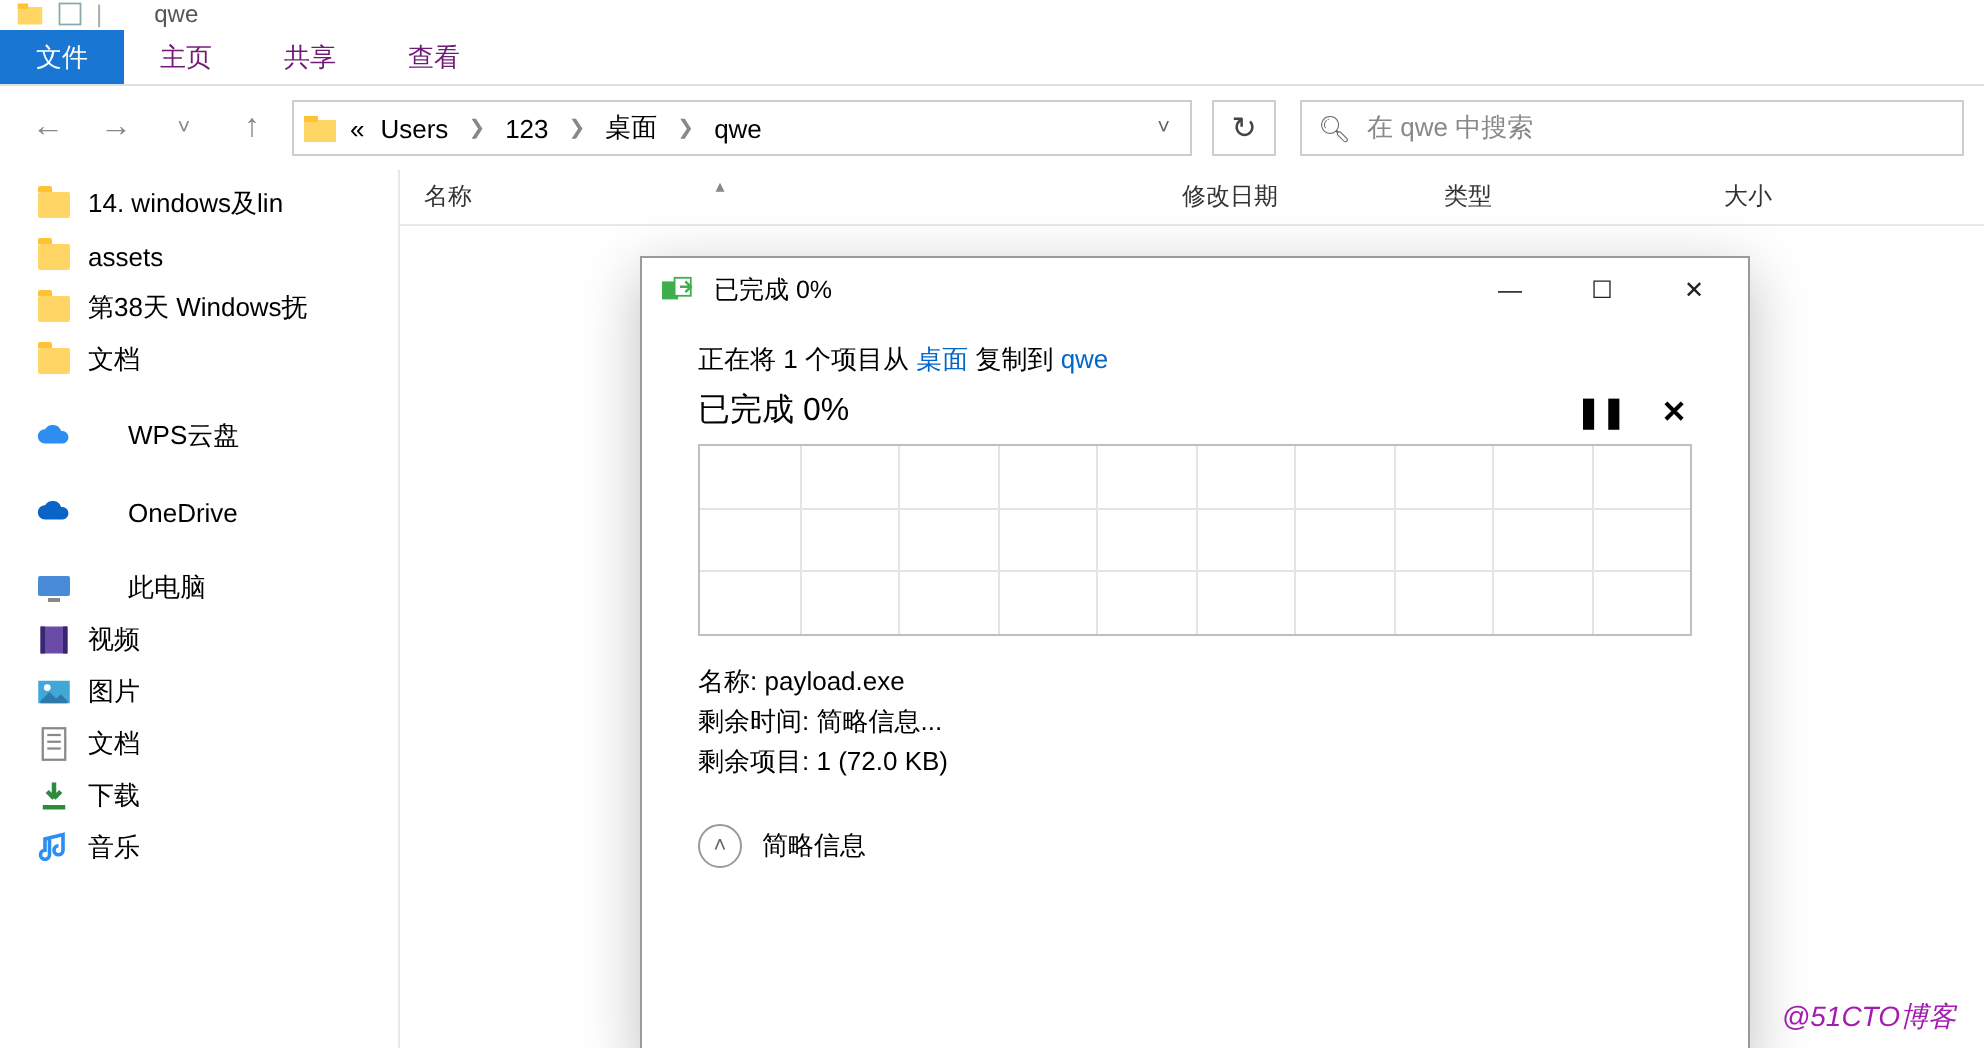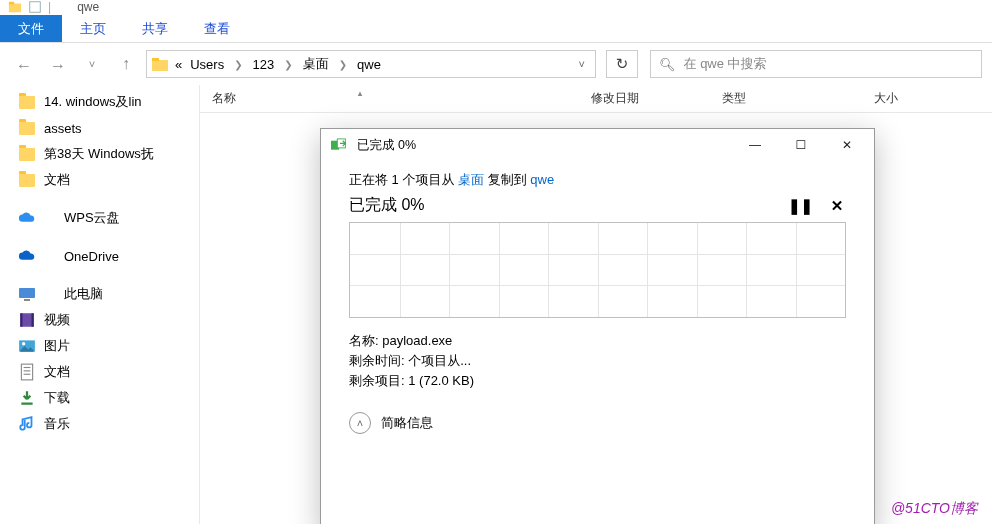--- a/index.html
+++ b/index.html
@@ -7,21 +7,21 @@
 
 
 .titlebar { height: 15px; display: flex; align-items: flex-start; padding-left: 8px; gap: 6px; font-size: 12px; color: #555; overflow: hidden; }
 .qat-icon { width: 14px; height: 14px; display: inline-block; }
 .title-text { margin-left: 20px; }
 
 
 .ribbon { height: 28px; display: flex; align-items: stretch; border-bottom: 1px solid #e0e0e0; background: #fff; }
 .ribbon-tab { padding: 0 18px; display: flex; align-items: center; font-size: 13px; cursor: default; text-align: center; }
 .ribbon-tab.file { background: #1976d2; color: #fff; }
-.ribbon-tab.normal { color: #1d4ed8; }
+.ribbon-tab.normal { color: #701a75; }
 
 
 .navbar { height: 42px; display: flex; align-items: center; padding: 6px 10px; gap: 6px; background: #fff; }
 .nav-arrow { width: 28px; height: 28px; display: flex; align-items: center; justify-content: center; color: #888; font-size: 16px; }
 .nav-arrow.chev { font-size: 11px; }
 .addressbar { flex: 0 0 450px; height: 28px; border: 1px solid #ccc; display: flex; align-items: center; padding: 0 4px; gap: 4px; }
 .addr-folder-icon { width: 18px; height: 16px; }
 .crumb { font-size: 13px; color: #000; padding: 0 2px; }
 .crumb-sep { color: #888; font-size: 10px; padding: 0 4px; }
 .addr-drop { margin-left: auto; color: #666; font-size: 11px; padding: 0 6px; }
@@ -39,21 +39,21 @@
 .folder-ico::before { content: ""; position: absolute; top: -3px; left: 0; width: 7px; height: 3px; background: #ffc233; border-radius: 1px 1px 0 0; }
 
 
 .content { flex: 1; position: relative; }
 .col-headers { height: 28px; display: flex; align-items: center; border-bottom: 1px solid #e8e8e8; color: #333; font-size: 12px; }
 .col { padding: 0 12px; }
 .col.name { flex: 0 0 320px; position: relative; }
 .col.name .sort { position: absolute; left: 50%; top: -2px; transform: translateX(-50%); font-size: 9px; color: #888; }
 .col.date { flex: 0 0 190px; text-align: center; }
 .col.type { flex: 0 0 140px; }
-.col.size { flex: 0 0 60px; text-align: right; }
+.col.size { flex: 0 0 60px; text-align: left; }
 
 
 .dialog { position: absolute; left: 320px; top: 128px; width: 555px; height: 404px; background: #fff; border: 1px solid #9a9a9a; box-shadow: 0 8px 28px rgba(0,0,0,.25); display: flex; flex-direction: column; }
 .dlg-title { height: 32px; display: flex; align-items: center; padding: 0 4px 0 10px; }
 .dlg-title-icon { width: 18px; height: 14px; margin-right: 8px; }
 .dlg-title-text { font-size: 12.5px; color: #000; }
 .dlg-sys { margin-left: auto; display: flex; }
 .dlg-sys-btn { width: 46px; height: 30px; display: flex; align-items: center; justify-content: center; font-size: 12px; color: #222; font-family: "Segoe UI Symbol", sans-serif; }
 .dlg-body { padding: 10px 28px 16px 28px; flex: 1; }
 .copy-line { font-size: 13px; color: #000; margin-bottom: 6px; }
@@ -275,21 +275,21 @@
         <div class="vline" style="left:30%"></div>
         <div class="vline" style="left:40%"></div>
         <div class="vline" style="left:50%"></div>
         <div class="vline" style="left:60%"></div>
         <div class="vline" style="left:70%"></div>
         <div class="vline" style="left:80%"></div>
         <div class="vline" style="left:90%"></div>
       <div class="progress-bar"></div>
     </div>
     <div class="detail-line"><span>名称: </span><span>payload.exe</span></div>
-    <div class="detail-line"><span>剩余时间: </span><span>个项目从...</span></div>
+    <div class="detail-line"><span>剩余时间: </span><span>简略信息...</span></div>
     <div class="detail-line"><span>剩余项目: </span><span>1 (72.0 KB)</span></div>
     <div class="fewer-row">
       <div class="fewer-circle">˄</div>
       <span>简略信息</span>
     </div>
   </div>
 </div>
 
 <div class="watermark">@51CTO博客</div>
 

